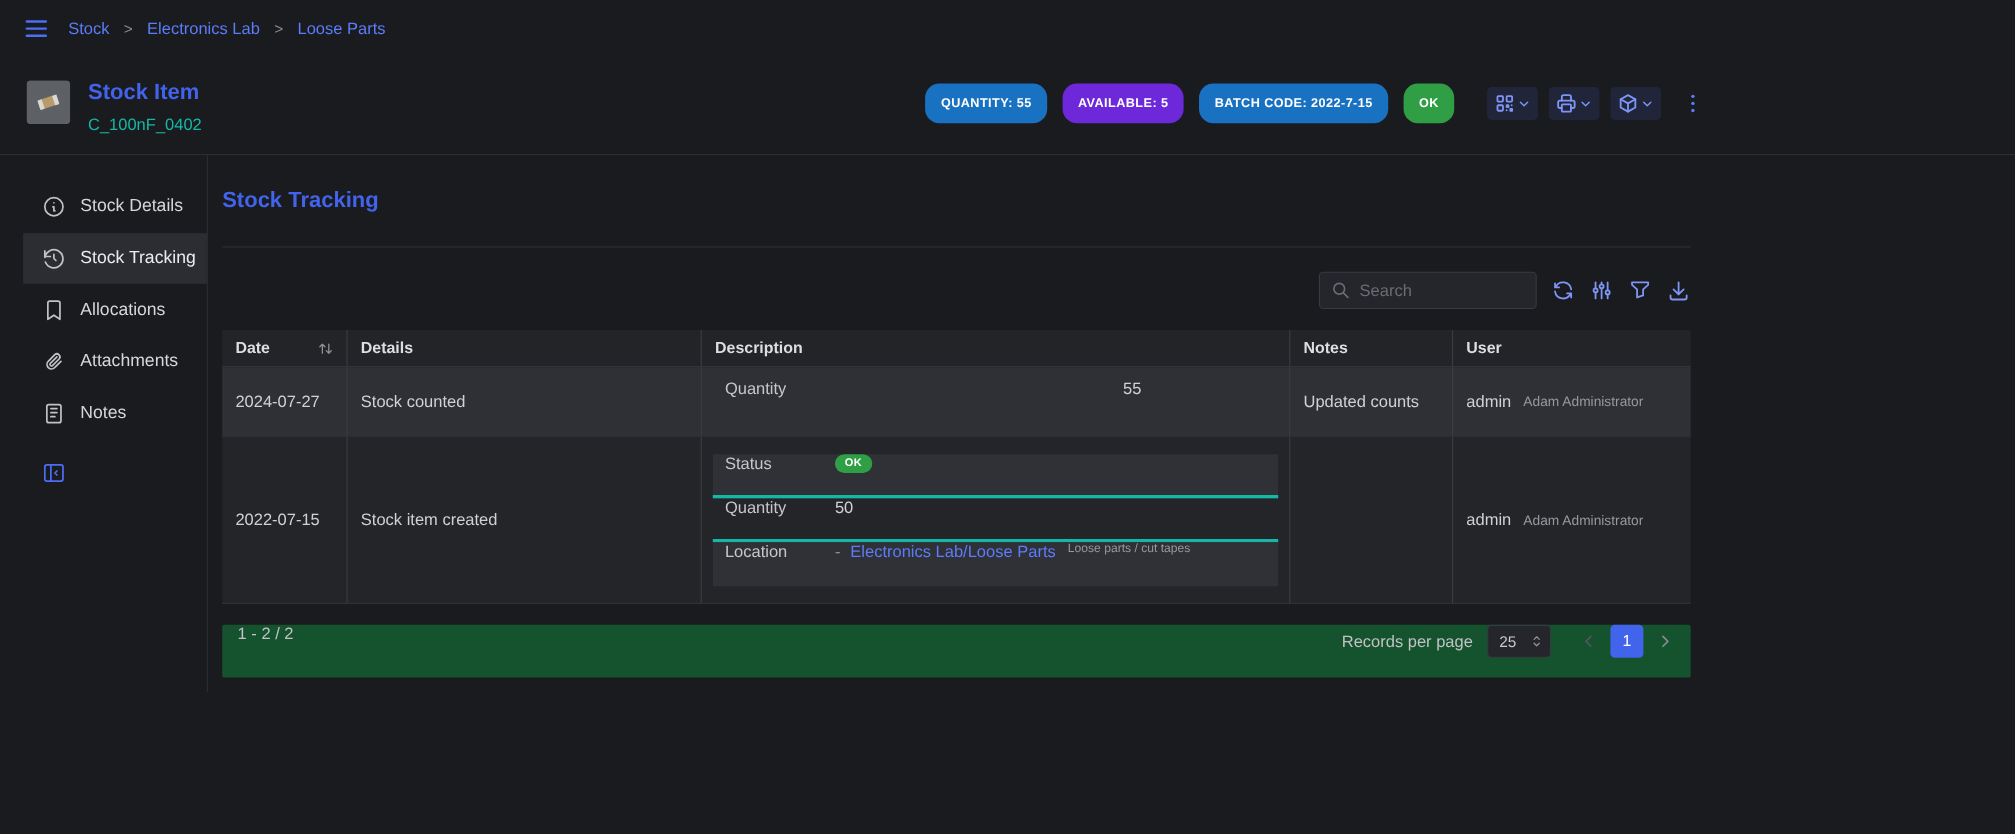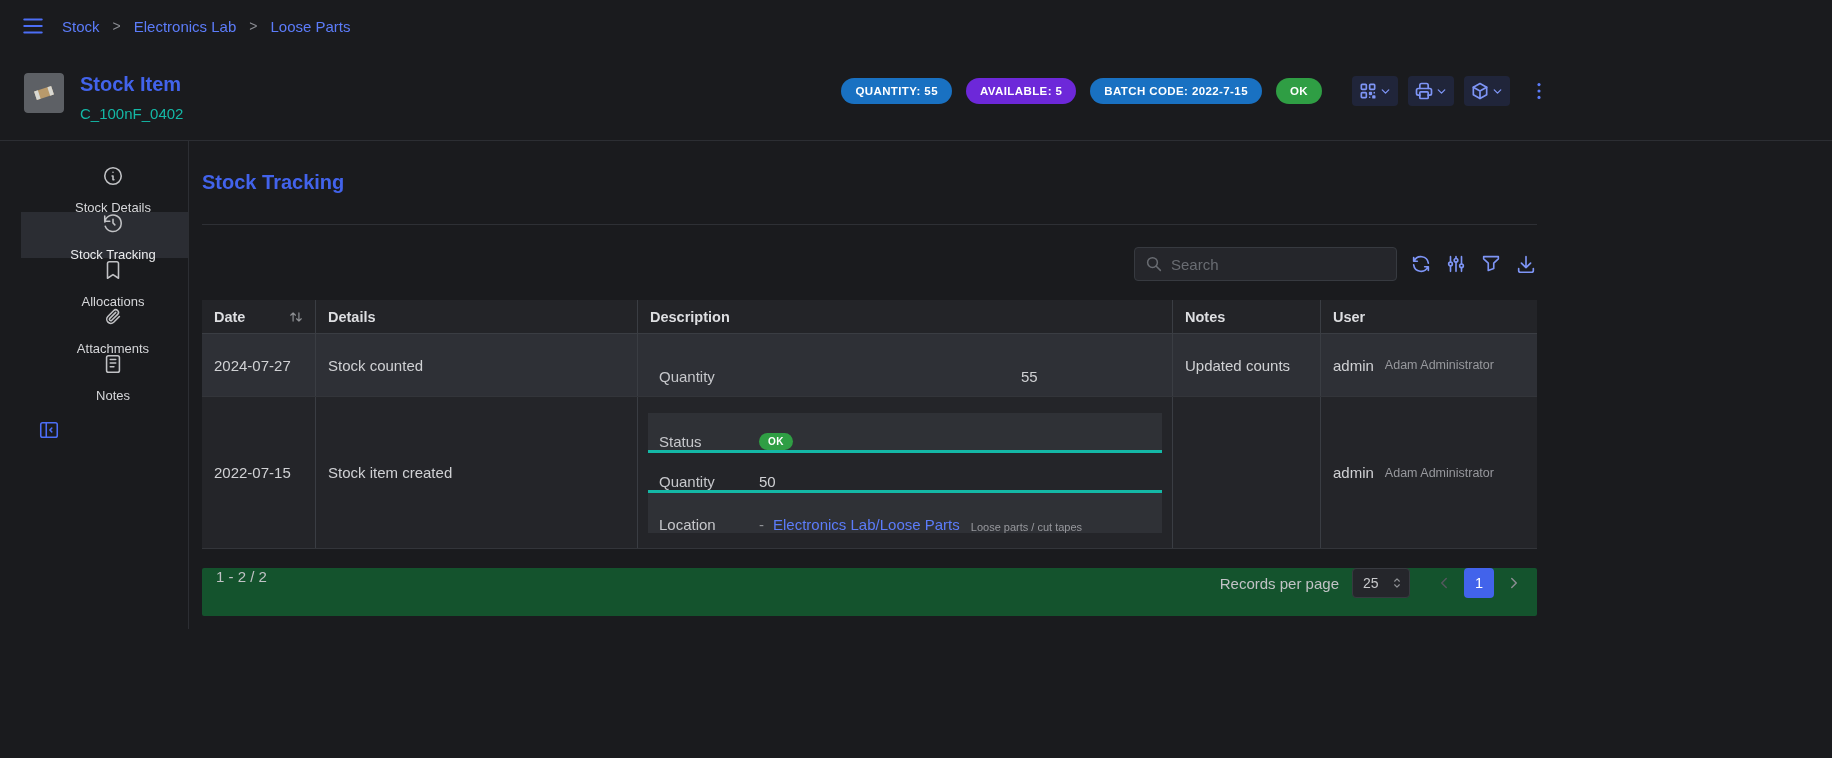--- a/index.html
+++ b/index.html
@@ -22,47 +22,47 @@
 
   
   .header-wrap { border-bottom:1px solid #2c2e33; }
   .page-header { width:1550px; display:flex; align-items:flex-start; padding:21px 0 18px 24px; }
   .thumb { width:40px; height:40px; border-radius:4px; overflow:hidden; margin-right:16px; cursor:pointer; flex:none; }
   .title-block { display:flex; flex-direction:column; gap:9px; }
   .page-title { font-size:20px; font-weight:bold; color:#4263eb; }
   .page-subtitle { font-size:15px; color:#14b8a6; }
   .header-right { margin-left:auto; display:flex; align-items:center; margin-top:3px; }
   .badges { display:flex; align-items:center; gap:14px; }
-  .badge { height:26px; border-radius:13px; padding:4px 14px; display:flex; align-items:center;
+  .badge { height:36px; border-radius:13px; padding:4px 14px; display:flex; align-items:center;
            font-size:11.5px; font-weight:bold; letter-spacing:.4px; color:#fff; white-space:nowrap; }
   .badge-blue { background:#1971c2; }
   .badge-orange { background:#6d28d9; }
   .badge-green { background:#2f9e44; }
   .actions { display:flex; align-items:center; gap:10px; margin-left:30px; }
   .action-btn { width:46px; height:30px; border-radius:4px; background:rgba(76,110,245,.13);
                 color:#7e95f6; display:flex; align-items:center; justify-content:center; gap:1px; cursor:pointer; }
   .dots-btn { color:#5c7cfa; cursor:pointer; margin-left:8px; }
 
   
   .content { display:flex; align-items:stretch; min-height:488px; }
   .sidebar { width:189px; flex:none; border-right:1px solid #2c2e33; padding-top:24px; }
   .side-item { margin-left:21px; height:46px; margin-bottom:1px; display:flex; align-items:center;
-               gap:13px; padding-left:17px; font-size:13px; color:#d6d7da; cursor:pointer;flex-direction:column; }
+               gap:13px; padding-left:17px; font-size:16px; color:#d6d7da; cursor:pointer; }
   .side-item .s-icon { color:#c1c2c5; flex:none; }
   .side-item.active { background:#2b2d33; color:#ebecee; }
   .collapse-btn { margin:20px 0 0 38px; color:#4c6ef5; cursor:pointer; width:22px; }
 
   .main { padding:30px 0 0 13px; }
   .main-inner { width:1335px; }
   .main-heading { font-size:20px; font-weight:bold; color:#4263eb; margin-bottom:30px; }
   .heading-divider { height:1px; background:#2e3035; }
 
   
   .toolbar { margin-top:22px; display:flex; justify-content:flex-end; align-items:center; gap:13px; height:34px; }
-  .search-box { width:263px; height:34px; background:#25262b; border:1px solid #373a40; border-radius:4px;
+  .search-box { width:198px; height:34px; background:#25262b; border:1px solid #373a40; border-radius:4px;
                 display:flex; align-items:center; gap:8px; padding:0 10px; }
   .search-box .s-glyph { color:#696c72; flex:none; }
   .search-input { flex:1; background:transparent; border:none; outline:none; color:#c1c2c5;
                   font-size:15px; font-family:"Liberation Sans", sans-serif; min-width:0; }
   .search-input::placeholder { color:#696c72; }
   .tool-icon { color:#7e95f6; cursor:pointer; }
 
   
   .table { margin-top:19px; }
   .thead, .trow { display:grid; grid-template-columns:113px 322px 535px 148px 217px; }
@@ -74,21 +74,21 @@
   .trow { border-bottom:1px solid #33353a; }
   .row-highlight { background:#2e3036; }
   .row-normal { background:#242529; }
   .td { display:flex; align-items:center; padding:0 12px; font-size:15px; color:#d0d1d4;
         border-left:1px solid #3a3d43; }
   .td:first-child { border-left:none; }
   .td-details { padding:0 10px; }
   .tr-1 { min-height:63px; }
   .tr-2 { min-height:152px; }
   .detail-rows { width:100%; }
-  .detail-row { height:40px; display:flex; align-items:flex-end; padding-left:11px; }
+  .detail-row { height:40px; display:flex; align-items:flex-start; padding-left:11px; }
   .detail-label { width:100px; flex:none; font-size:15px; color:#c6c7cb; }
   .val-offset { margin-left:262px; }
   .striped .detail-row:nth-child(odd) { background:#2f3136; }
   .striped .detail-row:not(:last-child) { border-bottom:3px solid #14b8a6; }
   .status-chip { background:#2f9e44; color:#fff; font-size:10px; font-weight:bold; letter-spacing:.4px;
                  padding:3px 9px; border-radius:10px; }
   .loc-dash { color:#909296; margin-right:9px; }
   .loc-link { color:#5c7cfa; cursor:pointer; margin-right:11px; }
   .loc-desc { color:#97989d; font-size:11px; }
   .user-name { margin-right:11px; }

